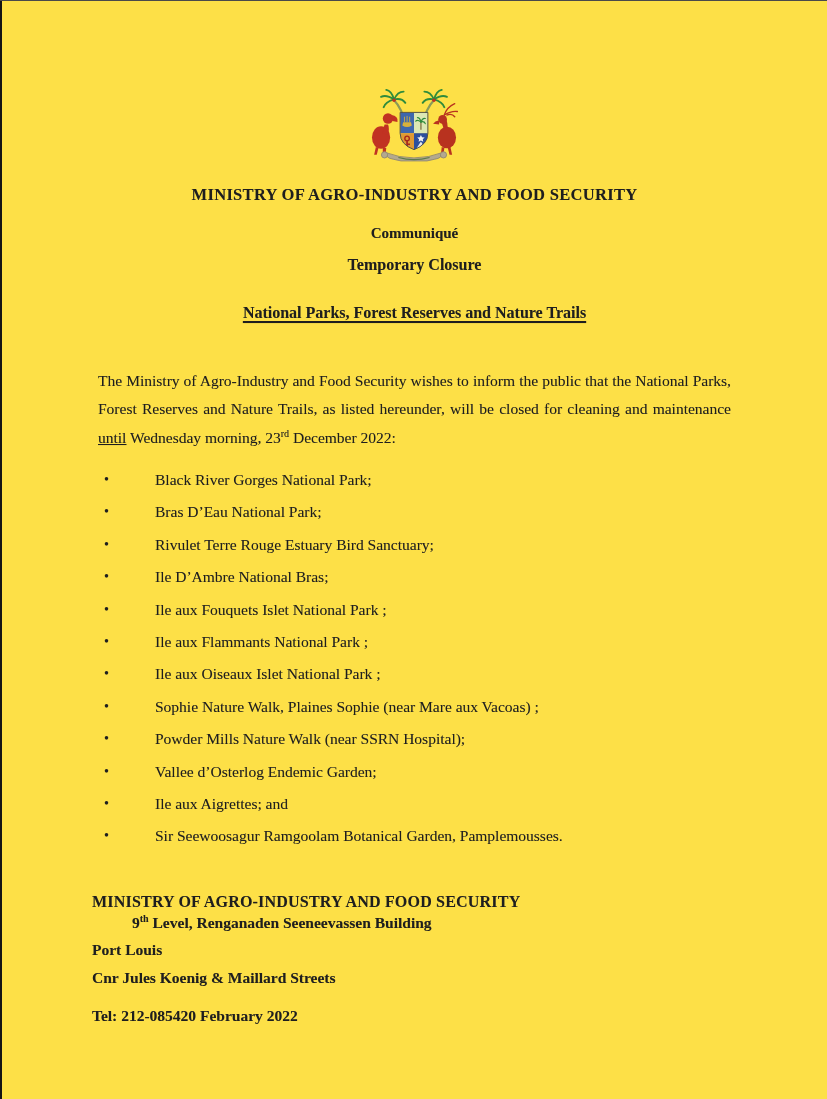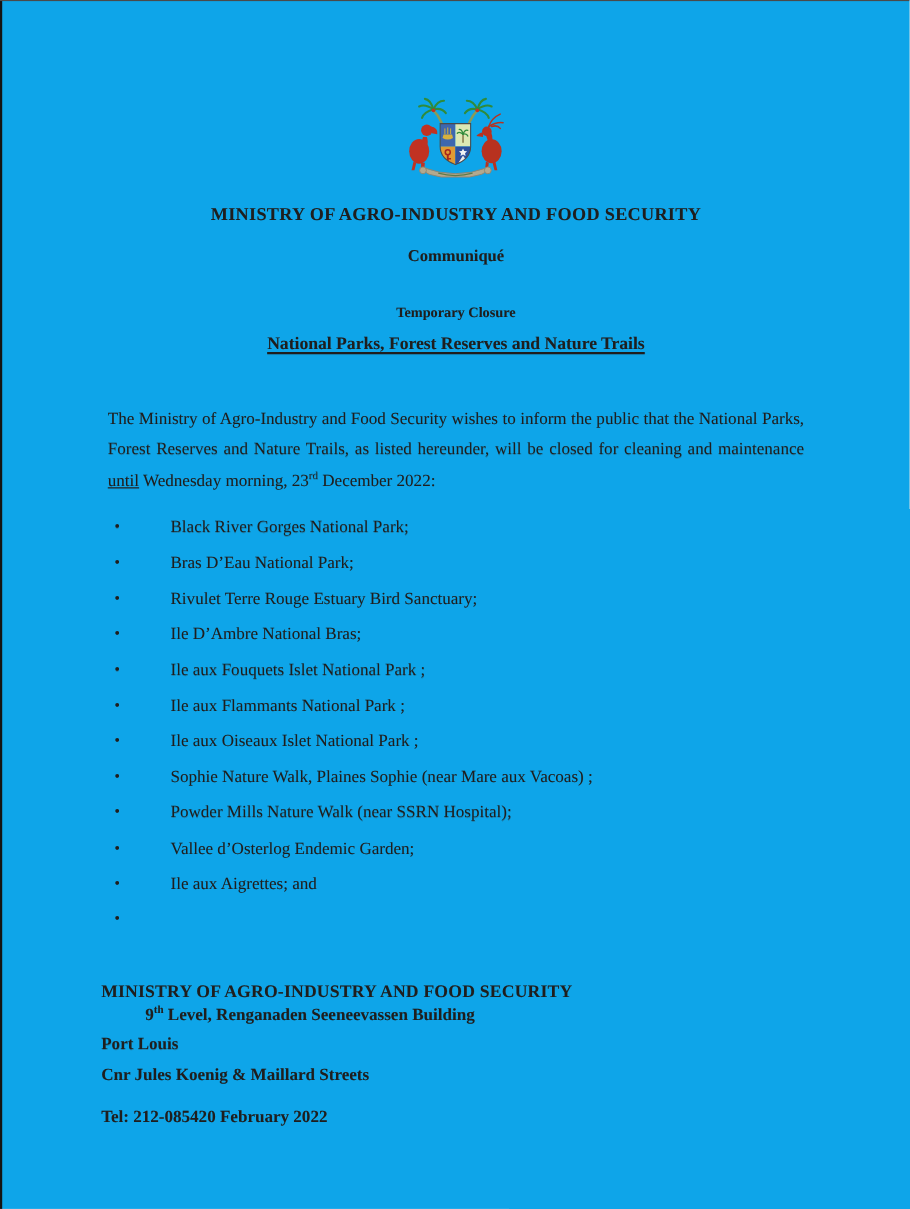--- a/index.html
+++ b/index.html
@@ -1,20 +1,20 @@
 <!DOCTYPE html>
 <html><head>
 <meta charset="utf-8">
 <style>
   html, body { margin: 0; padding: 0; background: #e9e9e9; }
   .page {
     position: relative;
     width: 827px;
     height: 1099px;
-    background: #0ea5e9;
+    background: #fde047;
     font-family: "Liberation Serif", serif;
     color: #1e1e1e;
     overflow: hidden;
     text-shadow: 0.2px 0.2px 0.6px rgba(60,60,60,0.35);
   }
   .scan-edge-left {
     position: absolute; left: 0; top: 0;
     width: 2px; height: 1099px; background: #141414;
   }
   .scan-edge-top {
@@ -24,21 +24,21 @@
   .emblem {
     position: absolute; top: 88px; left: 50%;
     transform: translateX(-50%);
   }
   .heading {
     position: absolute; left: 98px; width: 633px;
     text-align: center; font-weight: bold;
   }
   #title       { top: 185px; font-size: 16.5px; letter-spacing: 0.3px; }
   #communique  { top: 225px; font-size: 15px; }
-  #closure     { top: 276px; font-size: 13px; }
+  #closure     { top: 256px; font-size: 16px; }
   #subject     { top: 304px; font-size: 16px; }
   #subject .subject-inner {
     text-decoration: underline;
     text-decoration-thickness: 2px;
     text-underline-offset: 3px;
     margin-top: 20px;
   }
   #intro {
     position: absolute; left: 98px; top: 351px; width: 633px;
     font-size: 15.5px; line-height: 28.5px; text-align: justify;
@@ -207,20 +207,21 @@
     <div class="park-row">
       <span class="park-bullet">•</span>
       <span class="park-text">Vallee d’Osterlog Endemic Garden;</span>
     </div>
     <div class="park-row">
       <span class="park-bullet">•</span>
       <span class="park-text">Ile aux Aigrettes; and</span>
     </div>
     <div class="park-row">
       <span class="park-bullet">•</span>
+      <span class="park-text">Sir Seewoosagur Ramgoolam Botanical Garden, Pamplemousses.</span>
     </div>
   </div>
 
   <div id="footer">
     <div id="footer-ministry">MINISTRY OF AGRO-INDUSTRY AND FOOD SECURITY</div>
     <div id="footer-addr1">
       <span>9</span><sup>th</sup><span> Level, Renganaden Seeneevassen Building</span>
     </div>
     <div id="footer-addr3">Port Louis</div>
     <div id="footer-addr2">Cnr Jules Koenig &amp; Maillard Streets</div>

